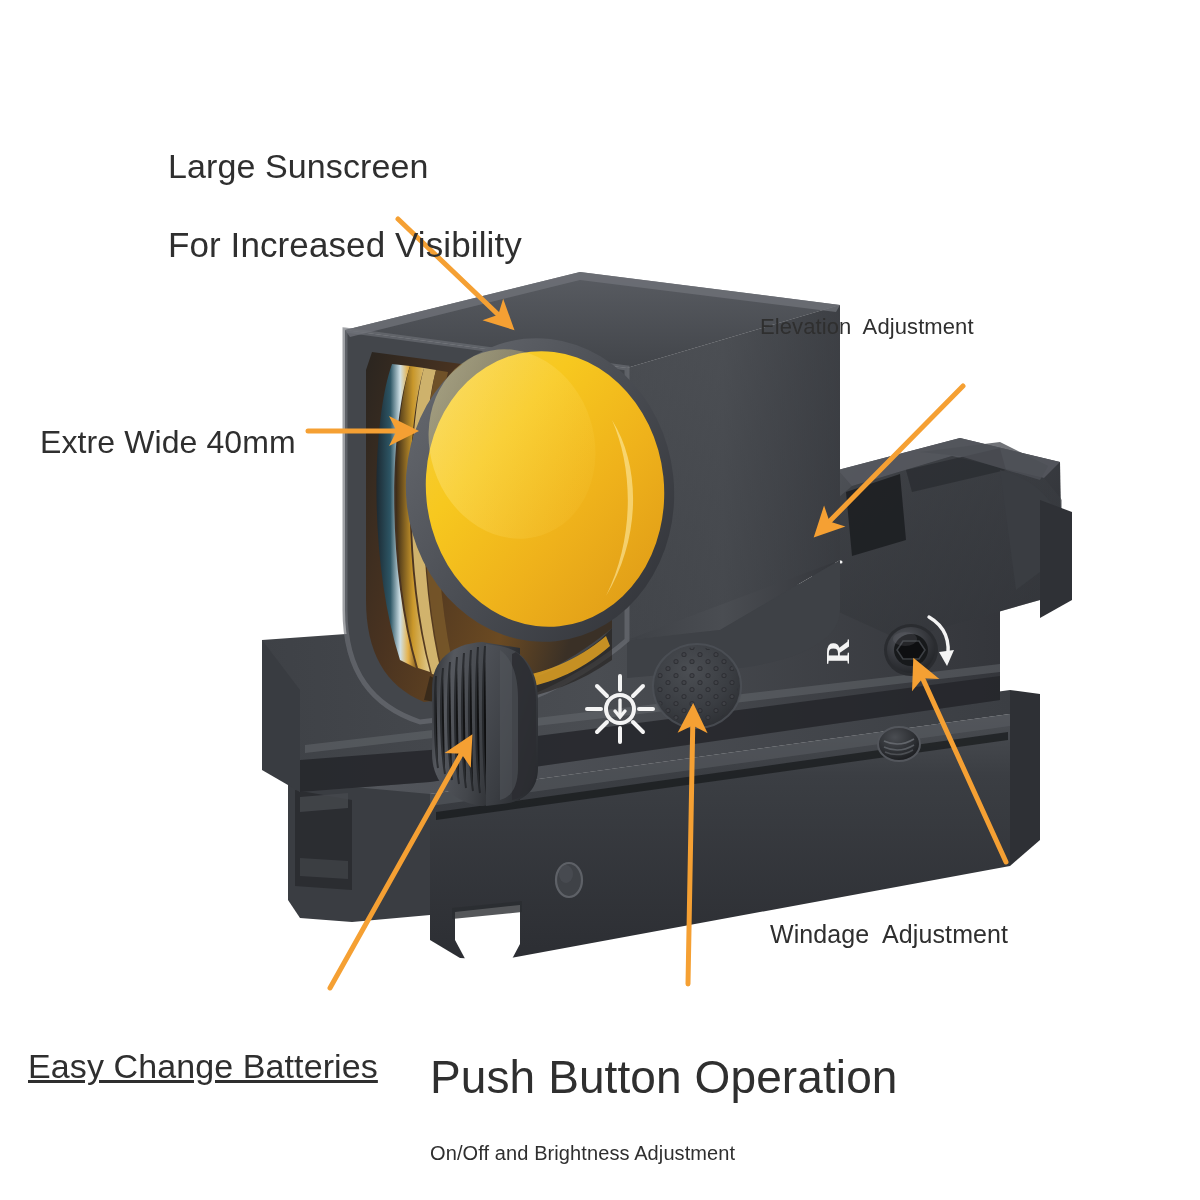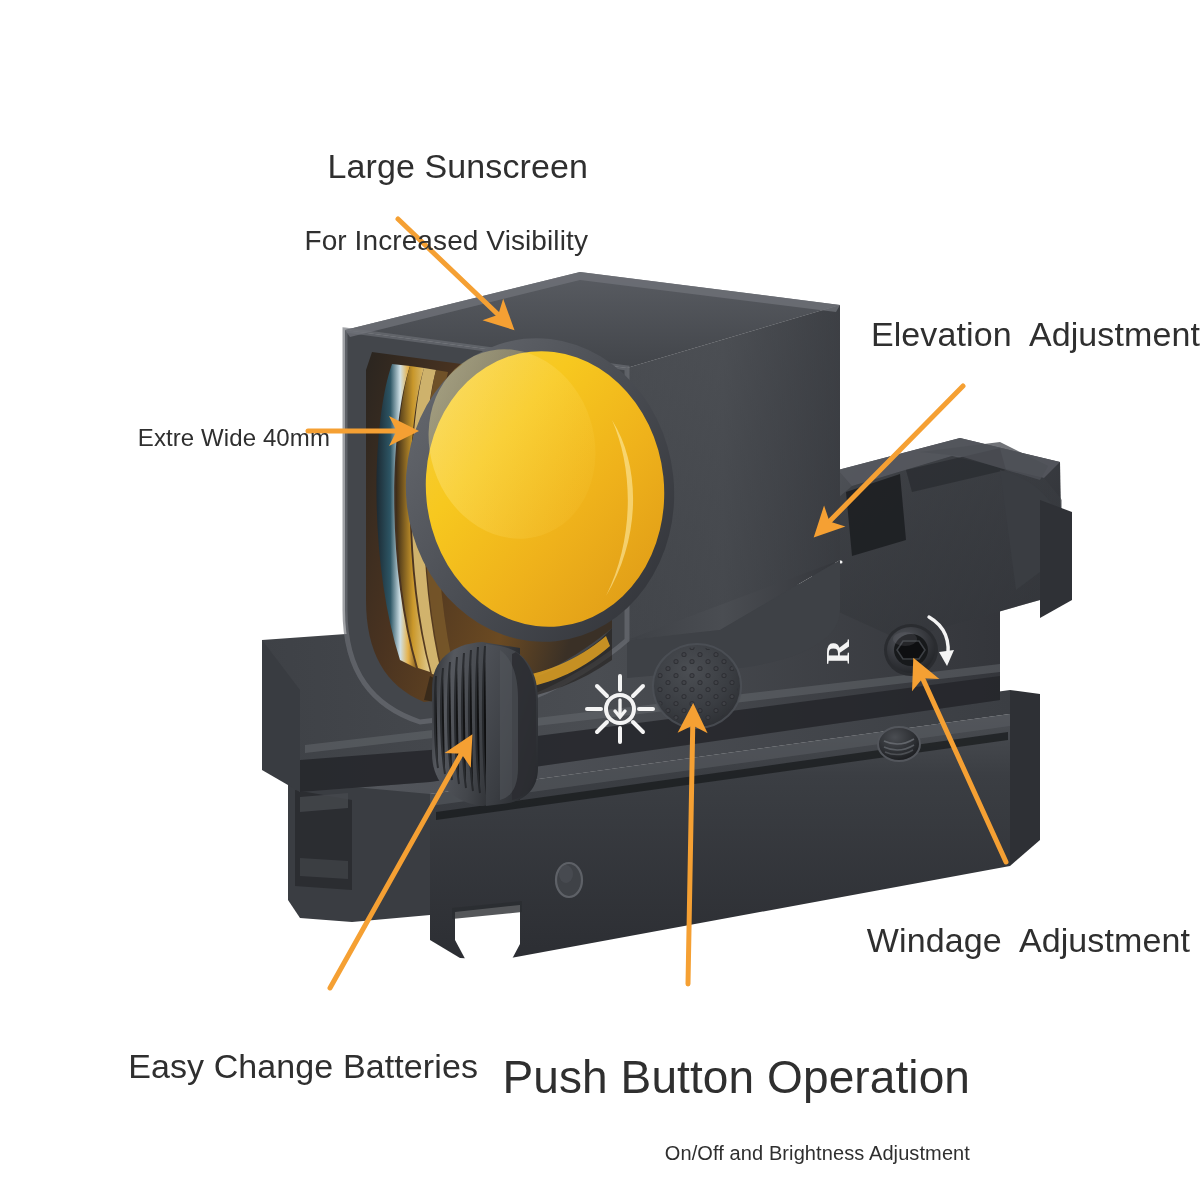--- a/index.html
+++ b/index.html
@@ -1,37 +1,37 @@
 <!DOCTYPE html>
 <html><head>
 <meta charset="utf-8">
 <style>
   html,body{margin:0;padding:0;background:#ffffff;}
   body{width:1200px;height:1200px;position:relative;overflow:hidden;
        font-family:"Liberation Sans","DejaVu Sans",sans-serif;color:#2b2b2b;}
   #stage{position:absolute;inset:0;width:1200px;height:1200px;}
   #svg-scene{position:absolute;left:0;top:0;width:1200px;height:1200px;}
 
-  .callout{position:absolute;text-align:right;color:#2f2f2f;line-height:1.18;
+  .callout{position:absolute;text-align:left;color:#2f2f2f;line-height:1.18;
            white-space:pre;}
   .callout .t1{display:block;font-size:33px;font-weight:400;letter-spacing:0.1px;}
-  .callout .t2{display:block;font-size:28px;font-weight:400;letter-spacing:0.1px;}
+  .callout .t2{display:block;font-size:35px;font-weight:400;letter-spacing:0.1px;}
 
   #lbl-sunscreen{left:168px;top:108px;width:420px;}
   #lbl-objective{left:0px;top:386px;width:330px;}
   #lbl-elevation{left:760px;top:276px;width:440px;}
   #lbl-windage{left:770px;top:882px;width:420px;}
   #lbl-battery{left:28px;top:1008px;width:450px;}
   #lbl-pushbutton{left:430px;top:1012px;width:540px;}
-  #lbl-elevation .t1{font-size:34px;}
-  #lbl-windage  .t1{font-size:34px;}
+  #lbl-elevation .t1{font-size:22px;}
+  #lbl-windage  .t1{font-size:25px;}
   #lbl-sunscreen .t1{font-size:34px;}
-  #lbl-battery  .t1{font-size:34px;}
+  #lbl-battery  .t1{font-size:34px;text-decoration:underline;}
   #lbl-pushbutton .t1{font-size:46px;}
-  #lbl-objective .t1{font-size:24px;}
+  #lbl-objective .t1{font-size:32px;padding-left:40px;}
   #lbl-pushbutton .t2{font-size:20px;}
 </style>
 </head>
 <body>
 
 <div id="stage">
 
   <svg id="svg-scene" viewBox="0 0 1200 1200">
     <defs>
       <linearGradient id="gBodyTop" x1="0" y1="0" x2="1" y2="1">

